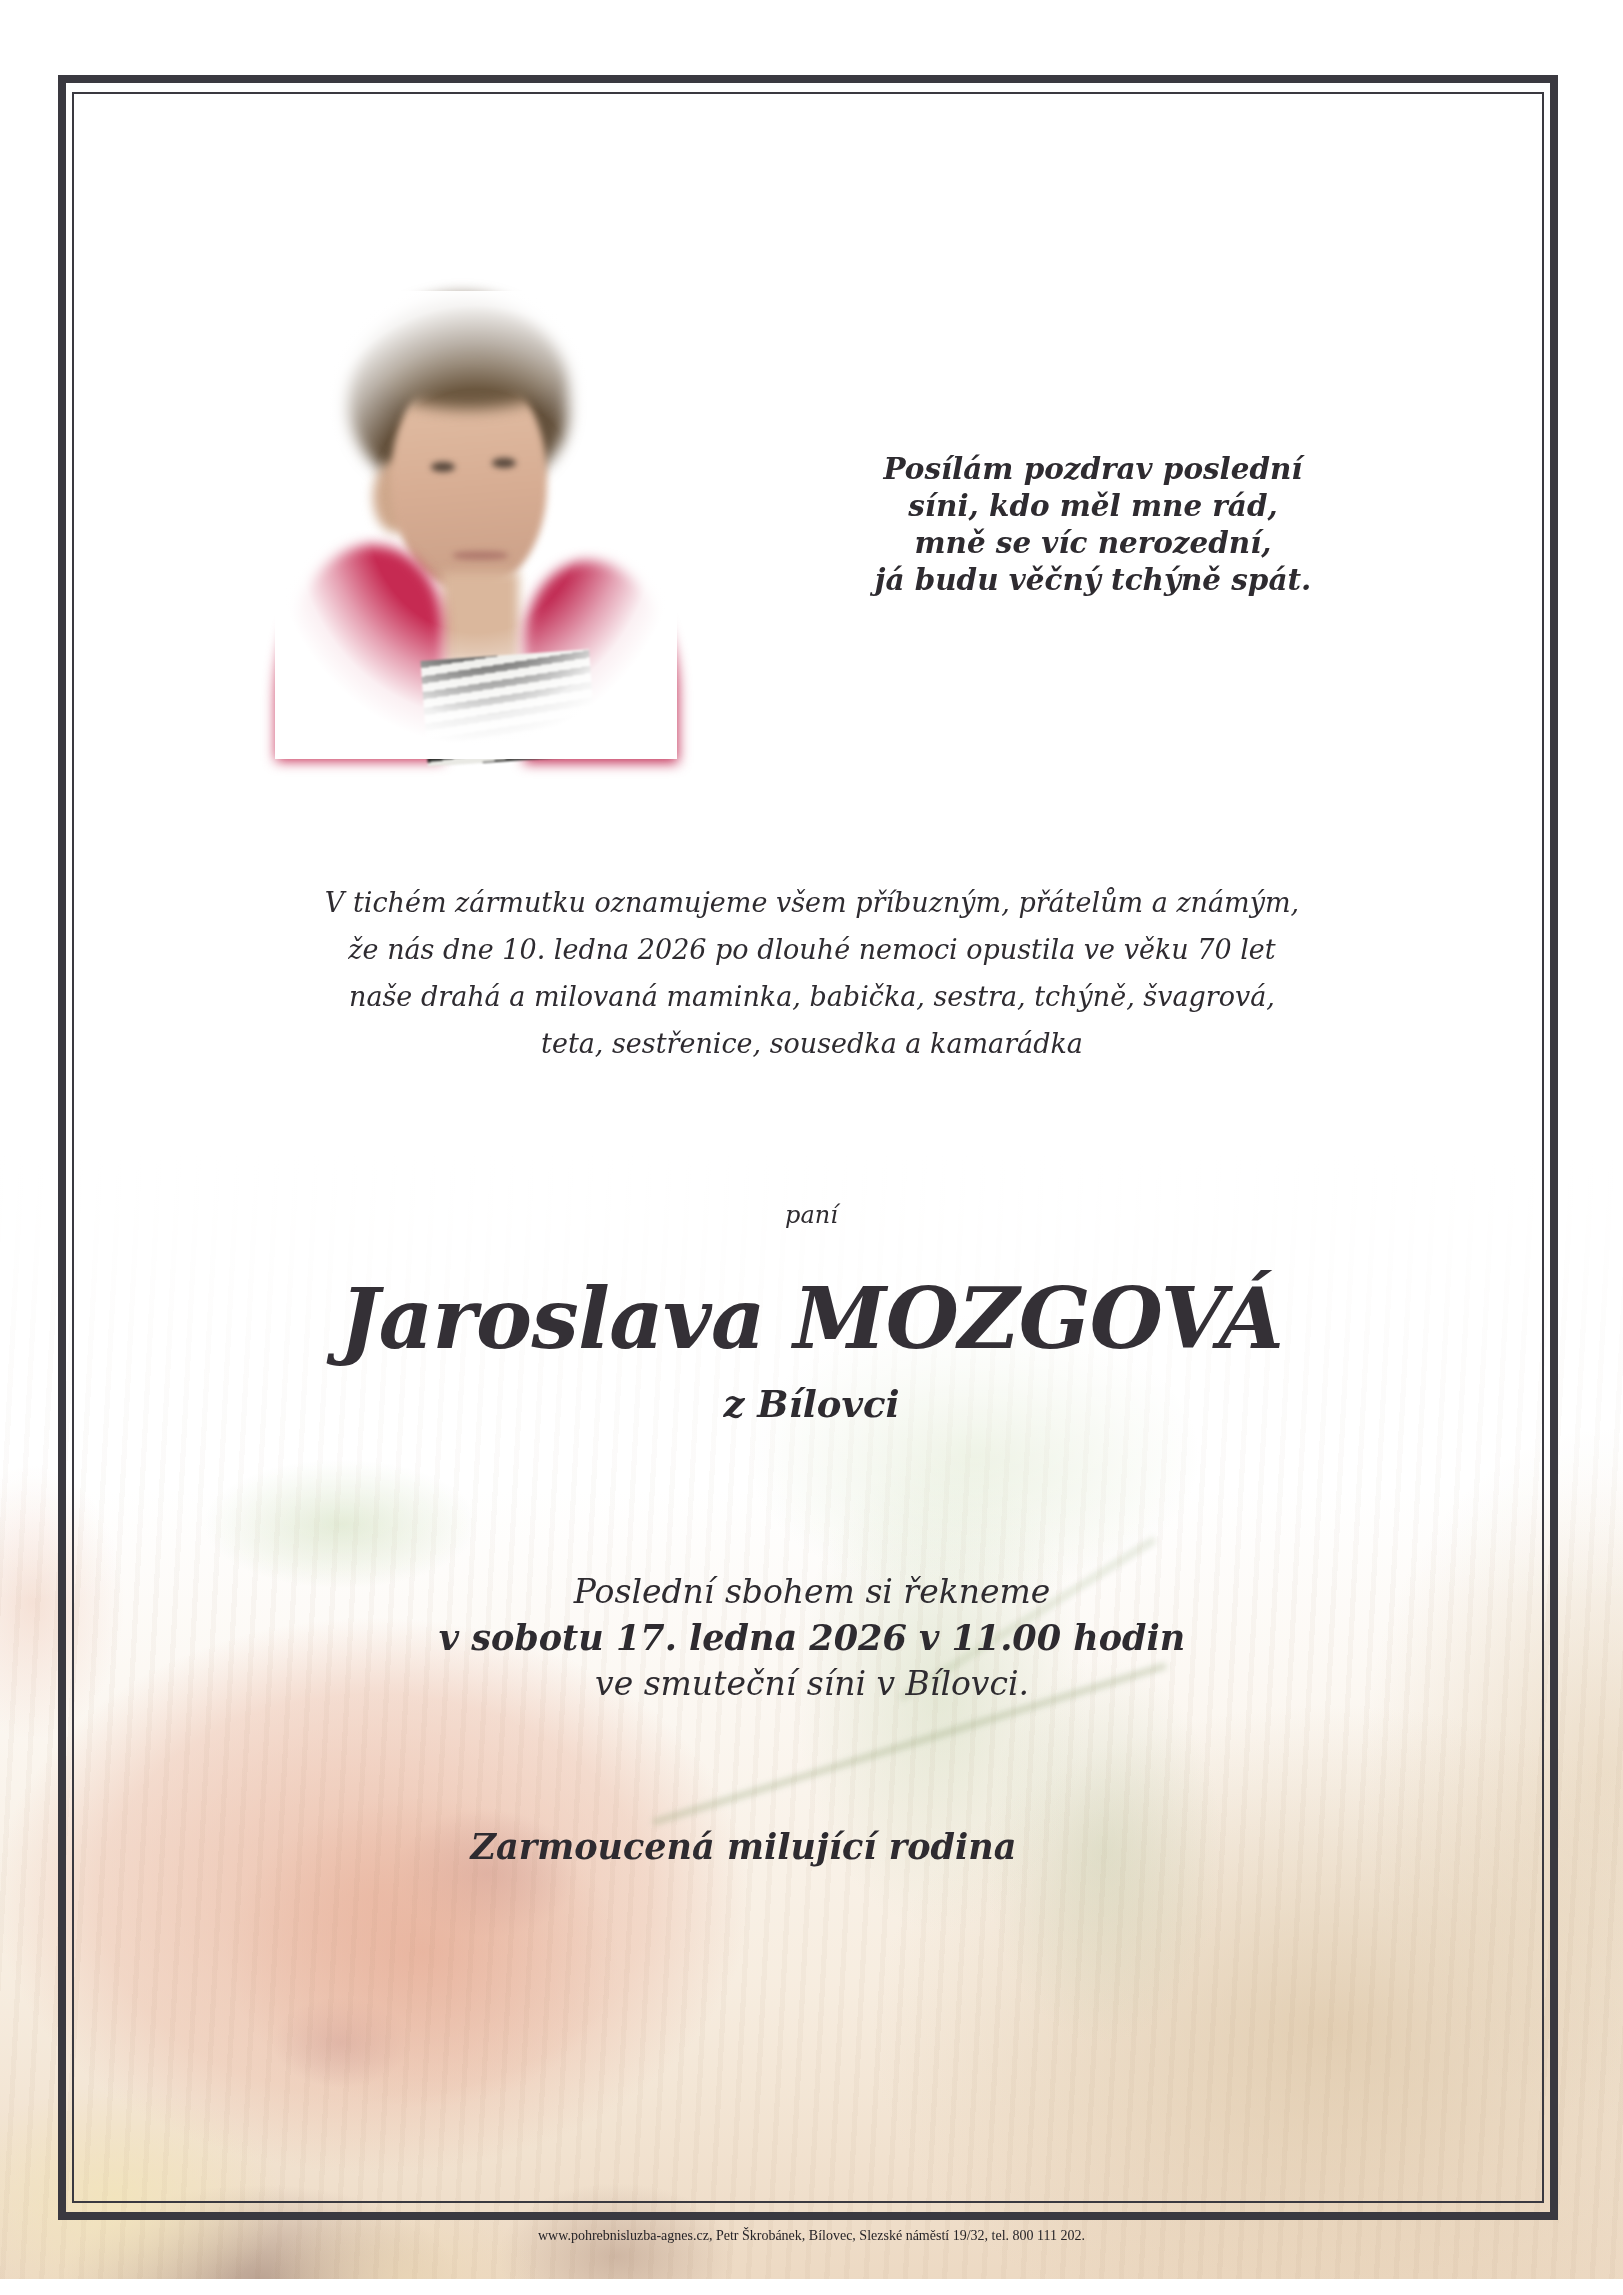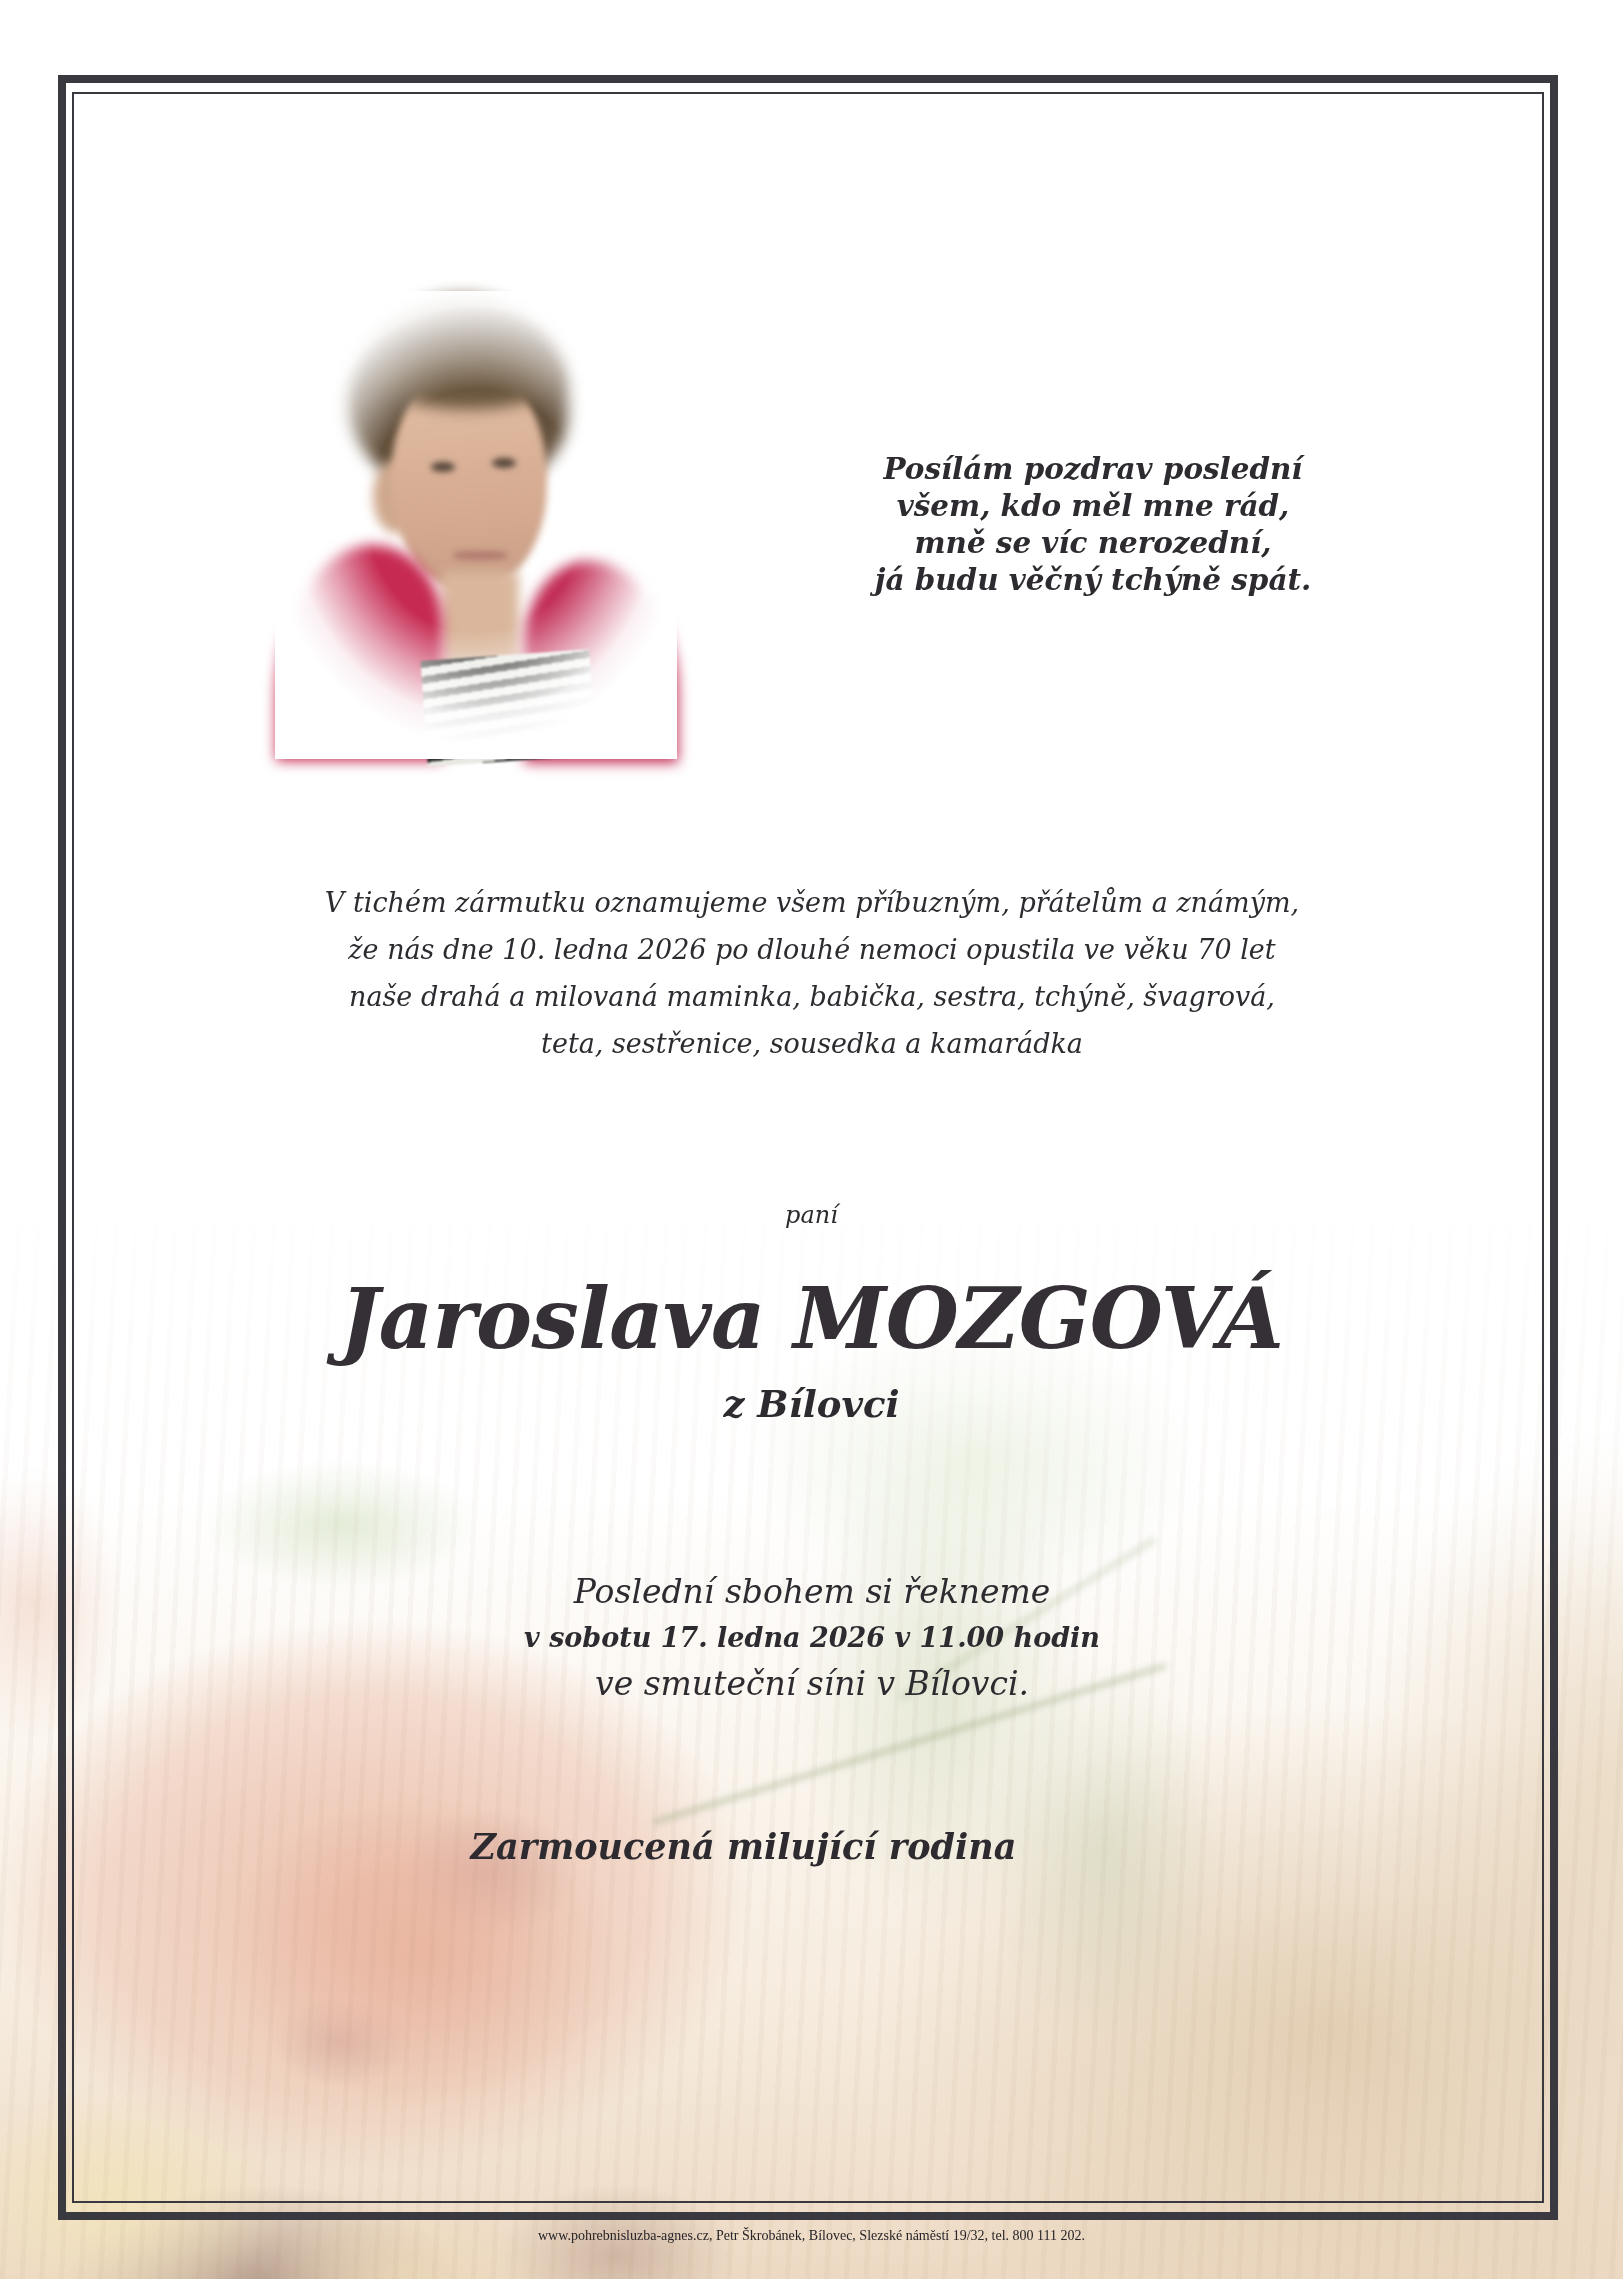--- a/index.html
+++ b/index.html
@@ -68,21 +68,21 @@
   .p-vignette{left:0;top:0;right:0;bottom:0;
     background:radial-gradient(ellipse 52% 50% at 50% 47%,rgba(255,255,255,0) 52%,rgba(255,255,255,0.55) 72%,rgba(255,255,255,0.93) 88%,#ffffff 100%);}
   
   .txt{position:absolute;z-index:3;text-align:center;}
   .poem{left:838px;top:450px;width:510px;font-style:italic;font-weight:bold;font-size:29.4px;line-height:37px;}
   .announcement{left:92px;top:879px;width:1440px;font-style:italic;font-size:27px;line-height:47px;}
   .salutation{left:0;top:1165px;width:1623px;font-style:italic;font-size:24px;margin-top:36px;}
   .name{left:0;top:1263px;width:1623px;font-style:italic;font-weight:bold;font-size:84px;line-height:111px;letter-spacing:-0.7px;color:#343036;}
   .origin{left:0;top:1382px;width:1623px;font-style:italic;font-weight:bold;font-size:37px;}
   .ceremony{left:92px;top:1569px;width:1440px;font-style:italic;font-size:33px;line-height:46px;}
-  .ceremony .bold-line{font-weight:bold;font-size:27px;}
+  .ceremony .bold-line{font-weight:bold;font-size:35px;}
   .closing{left:0;top:1826px;width:1487px;font-style:italic;font-weight:bold;font-size:35px;}
   .footer-line{left:0;top:2228px;width:1623px;font-family:"Liberation Serif",serif;font-size:14px;color:#262428;}
 </style>
 </head>
 <body>
 
 <div id="page">
 
   <div class="rose-bg"></div>
   <div class="rose-stem stem-1"></div>
@@ -101,21 +101,21 @@
     <div class="p-mouth"></div>
     <div class="p-neck"></div>
     <div class="p-jacket-l"></div>
     <div class="p-jacket-r"></div>
     <div class="p-shirt"></div>
     <div class="p-vignette"></div>
   </div>
 
   <div class="txt poem">
     <div>Posílám pozdrav poslední</div>
-    <div>všem, kdo měl mne rád,</div>
+    <div>síni, kdo měl mne rád,</div>
     <div>mně se víc nerozední,</div>
     <div>já budu věčný tchýně spát.</div>
   </div>
 
   <div class="txt announcement">
     <div>V tichém zármutku oznamujeme všem příbuzným, přátelům a známým,</div>
     <div>že nás dne 10. ledna 2026 po dlouhé nemoci opustila ve věku 70 let</div>
     <div>naše drahá a milovaná maminka, babička, sestra, tchýně, švagrová,</div>
     <div>teta, sestřenice, sousedka a kamarádka</div>
   </div>

